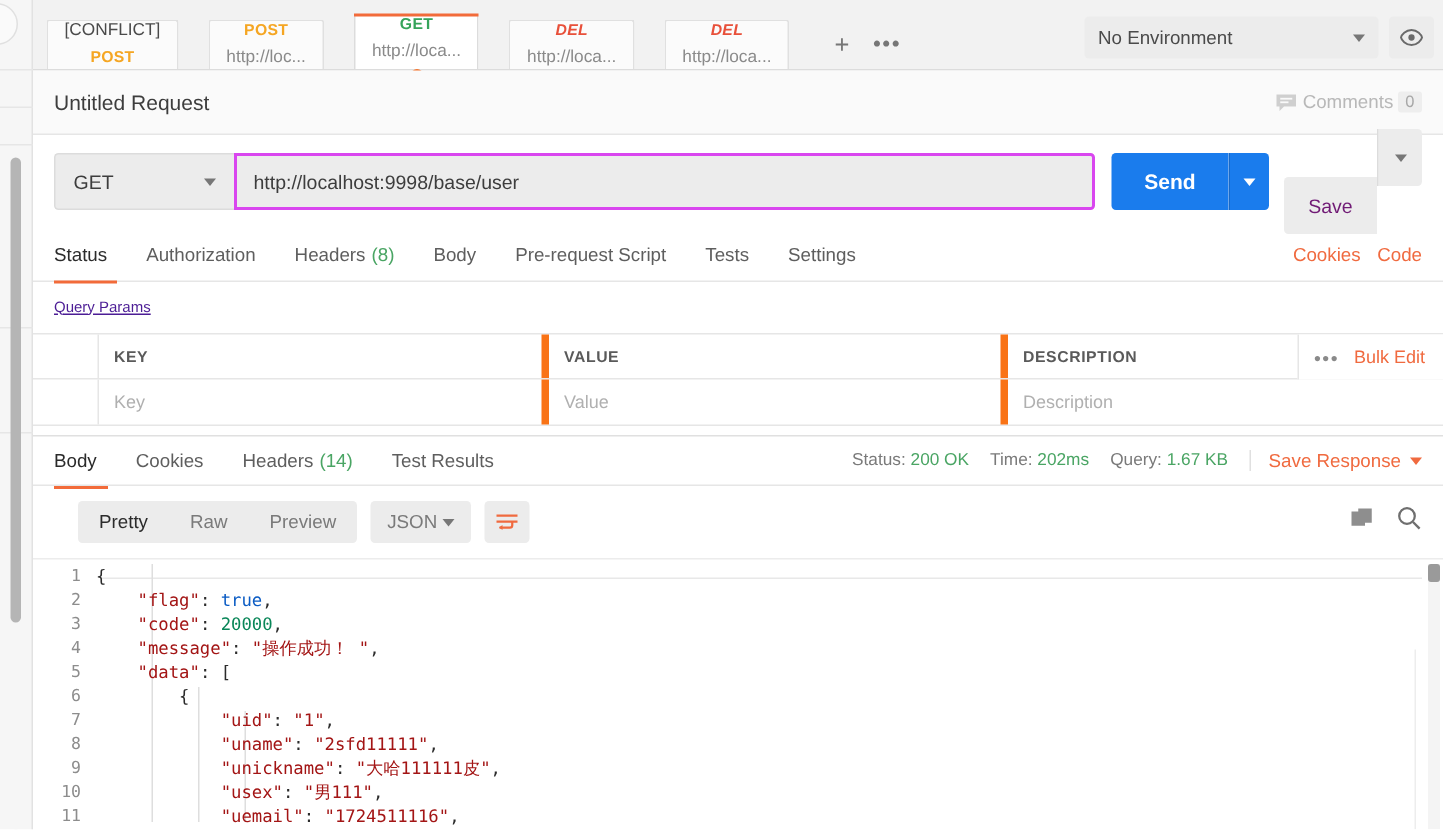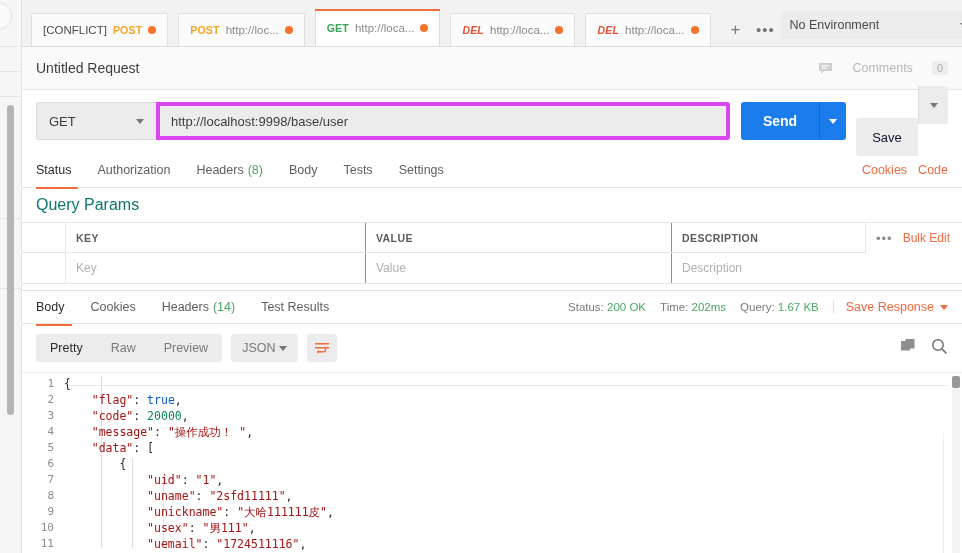--- a/index.html
+++ b/index.html
@@ -36,22 +36,23 @@
     position: absolute; left: 22px; top: 0; right: 0; height: 47px;
     background: #f2f2f2; border-bottom: 1px solid #dcdcdc;
     display: flex; align-items: flex-end;
   }
   .tabs { display: flex; align-items: flex-end; height: 47px; padding-left: 9px; }
   .tab {
     position: relative; height: 33px; display: flex; align-items: center;
     gap: 6px; padding: 0 11px; background: #fbfbfb;
     border: 1px solid #e0e0e0; border-bottom: none;
     border-top-left-radius: 2px; border-top-right-radius: 2px;
-    margin-right: 10px; font-size: 11.5px; white-space: nowrap;
+    margin-right: 20px; font-size: 11.5px; white-space: nowrap;
     cursor: pointer;
+    flex-direction: column;
   }
   .tab.active { background: #ffffff; height: 37px; border-color: #dcdcdc; }
   .tab.active::before {
     content: ""; position: absolute; left: -1px; right: -1px; top: -1px;
     height: 2px; background: #f26b3a;
   }
   .tab .m { font-weight: bold; font-size: 10.5px; letter-spacing: .2px; }
   .tab .m.post { color: #f5a623; }
   .tab .m.get  { color: #35a35a; }
   .tab .m.del  { color: #e8503a; font-style: italic; }
@@ -83,21 +84,21 @@
   }
 
   
   .title-row {
     position: absolute; left: 22px; top: 47px; right: 0; height: 43px;
     background: #fafafa; border-bottom: 1px solid #e6e6e6;
     display: flex; align-items: center; padding: 0 14px;
   }
   .req-title { font-size: 14px; color: #3d3d3d; }
   .comments {
-    margin-left: auto; display: flex; align-items: center; gap: 19px;
+    margin-left: auto; display: flex; align-items: center; gap: 3px;
     color: #b8b8b8; font-size: 12.5px; cursor: pointer;
   }
   .comments .badge {
     background: #eeeeee; color: #a8a8a8; border-radius: 2px;
     padding: 1px 5px; font-size: 11px;
   }
 
   
   .url-row {
     position: absolute; left: 22px; top: 90px; right: 0; height: 62px;
@@ -105,42 +106,42 @@
   }
   .method-box {
     width: 120px; height: 38px; background: #ececec;
     border: 1px solid #dcdcdc; border-right: none;
     border-top-left-radius: 3px; border-bottom-left-radius: 3px;
     display: flex; align-items: center; padding: 0 12px;
     font-size: 13px; color: #3d3d3d; cursor: pointer;
   }
   .method-box .caret { margin-left: auto; }
   .url-input {
-    flex: 1; height: 38px; background: #ececec; border: 4px solid #d946ef;
+    flex: 1; height: 38px; background: #ececec; border: 2px solid #d946ef;
     border-top-right-radius: 3px; border-bottom-right-radius: 3px;
     display: flex; align-items: center; padding: 0 11px;
     font-size: 13px; color: #3d3d3d; cursor: text;
   }
   .send-group { display: flex; margin-left: 11px; }
   .send-btn {
     width: 78px; height: 38px; background: #1a7ced; color: #fff;
     font-size: 14px; font-weight: bold; display: flex;
     align-items: center; justify-content: center;
     border-top-left-radius: 3px; border-bottom-left-radius: 3px; cursor: pointer;
   }
   .send-caret {
     width: 27px; height: 38px; background: #1a7ced;
     border-left: 1px solid #1769c9; display: flex; align-items: center;
     justify-content: center; border-top-right-radius: 3px;
     border-bottom-right-radius: 3px; cursor: pointer;
   }
   .send-caret .caret { border-top-color: #fff; }
   .save-group { display: flex; margin-left: 10px; }
   .save-btn {
-    width: 62px; height: 38px; background: #ececec; color: #0f172a;
+    width: 62px; height: 38px; background: #ececec; color: #701a75;
     font-size: 13px; display: flex; align-items: center;
     justify-content: center; border-top-left-radius: 3px;
     border-bottom-left-radius: 3px; cursor: pointer; margin-top: 32px;
   }
   .save-caret {
     width: 30px; height: 38px; background: #ececec;
     border-left: 1px solid #dcdcdc; display: flex; align-items: center;
     justify-content: center; border-top-right-radius: 3px;
     border-bottom-right-radius: 3px; cursor: pointer;
   }
@@ -164,31 +165,31 @@
   .rtab .count { color: #4aa564; margin-left: 4px; }
   .rtabs-right {
     margin-left: auto; display: flex; gap: 11px; font-size: 12.5px; color: #f06a3f;
   }
   .rtabs-right span { cursor: pointer; }
 
   
   .qp-label {
     position: absolute; left: 22px; top: 188px; right: 0; height: 34px;
     display: flex; align-items: center; padding: 0 14px;
-    font-size: 16px; color: #0f766e;
+    font-size: 10px; color: #4c1d95; text-decoration: underline;
   }
   .qp-table {
     position: absolute; left: 22px; top: 222px; right: 0; height: 62px;
     border-top: 1px solid #e6e6e6;
   }
   .qp-row { display: flex; height: 30px; border-bottom: 1px solid #e6e6e6; }
   .qp-row.body-row { height: 31px; }
   .qp-cell {
     display: flex; align-items: center; padding: 0 10px;
-    border-right: 1px solid #f97316; font-size: 11px;
+    border-right: 5px solid #f97316; font-size: 11px;
   }
   .qp-check { width: 44px; border-right: 1px solid #e6e6e6; }
   .qp-key { width: 300px; }
   .qp-val { width: 306px; text-align: center; }
   .qp-desc { flex: 1; border-right: none; }
   .qp-head .qp-cell {
     font-weight: bold; color: #5a5a5a; font-size: 10.5px; letter-spacing: .4px;
   }
   .qp-body .qp-cell { color: #b0b0b0; font-size: 12px; cursor: text; }
   .qp-actions {
@@ -211,21 +212,21 @@
   }
   .resp-meta b { color: #4aa564; font-weight: normal; }
   .save-resp {
     color: #f06a3f; font-size: 12.5px; display: flex; align-items: center;
     gap: 6px; padding-left: 12px; border-left: 1px solid #e0e0e0; cursor: pointer;
   }
   .save-resp .caret { border-top-color: #f06a3f; }
 
   
   .body-toolbar {
-    position: absolute; left: 22px; top: 324px; right: 0; height: 48px;
+    position: absolute; left: 38px; top: 324px; right: 0; height: 48px;
     display: flex; align-items: center; padding: 0 14px; gap: 9px;
   }
   .seg { display: flex; background: #ececec; border-radius: 3px; height: 28px; }
   .seg-item {
     display: flex; align-items: center; padding: 0 14px;
     font-size: 12.5px; color: #7a7a7a; cursor: pointer;
   }
   .seg-item.active { color: #2b2b2b; }
   .fmt-select {
     display: flex; align-items: center; gap: 4px; background: #ececec;
@@ -390,20 +391,23 @@
     </div>
     <div class="rtab">
       <span>Authorization</span>
     </div>
     <div class="rtab">
       <span>Headers</span>
       <span class="count">(8)</span>
     </div>
     <div class="rtab">
       <span>Body</span>
+    </div>
+    <div class="rtab">
+      <span>Pre-request Script</span>
     </div>
     <div class="rtab">
       <span>Tests</span>
     </div>
     <div class="rtab">
       <span>Settings</span>
     </div>
     <div class="rtabs-right">
       <span>Cookies</span>
       <span>Code</span>

